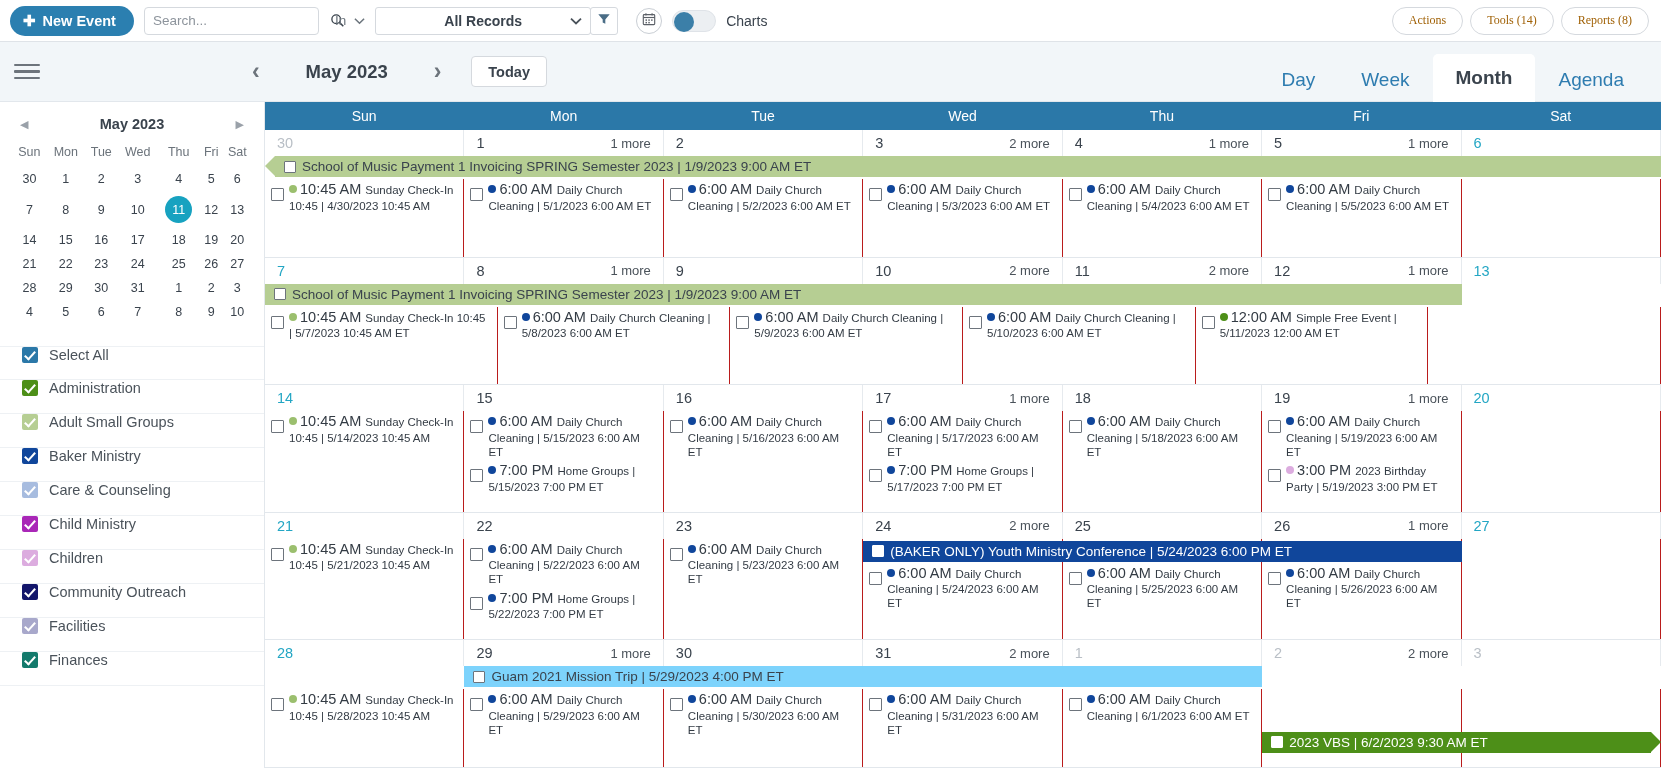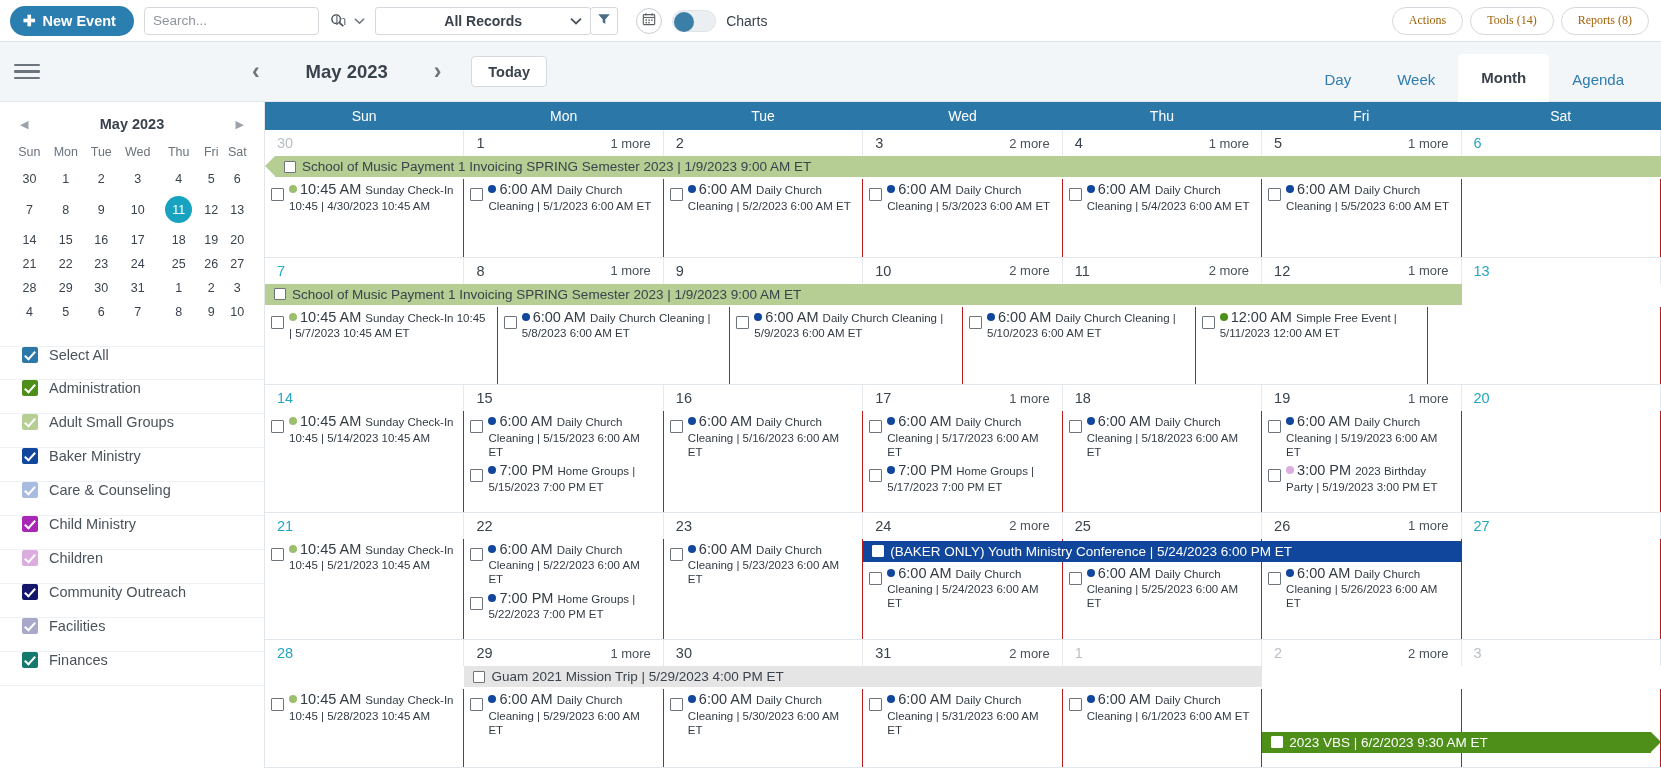--- a/index.html
+++ b/index.html
@@ -79,21 +79,21 @@
   .month-title{ font-size:18.5px; font-weight:700; color:#3a434d; width:146px; text-align:center;}
   .today-btn{
     margin-left:16px; height:31px; padding:0 16px; border:1px solid #d5d9de;
     border-radius:4px; background:#fff; font-size:14.5px; font-weight:700;
     color:#3a434d; display:flex; align-items:center; cursor:pointer;
     font-family:"Liberation Sans", sans-serif;
   }
   .view-tabs{ margin-left:auto; display:flex; align-items:flex-end; height:60px;}
   .vtab{
     padding:0 23px; height:44px; display:flex; align-items:center;
-    font-size:15px; color:#2e7cb0; cursor:pointer;
+    font-size:19px; color:#2e7cb0; cursor:pointer;
   }
   .vtab.active{
     background:#fff; color:#3a434d; font-weight:700;
     border-radius:5px 5px 0 0; height:48px;
   }
   
   .body-wrap{ display:flex; height:666px; }
   .sidebar{ width:265px; border-right:1px solid #e2e7ec; background:#fff; overflow:hidden;}
   
   .mini{ padding:10px 12px 6px 12px;}
@@ -730,21 +730,21 @@
             </div>
             <div class="daynum">
               <span class="mut">2</span>
               <span class="more">2 more</span>
             </div>
             <div class="daynum">
               <span class="mut">3</span>
             </div>
           </div>
           <div class="bars" style="height: 23px;">
-            <div class="spanbar" style="left: calc(14.2857% + 0px); width: calc(57.1429% + 0px); top: 0px; background: #e5e5e5; color: rgb(58, 67, 77);">
+            <div class="spanbar" style="left: calc(14.2857% + 0px); width: calc(57.1429% + 0px); top: 0px; background: #7dd3fc; color: rgb(58, 67, 77);">
               <span class="bcb"></span>
               <span>Guam 2021 Mission Trip | 5/29/2023 4:00 PM ET</span>
             </div>
           </div>
           <div class="evcols" style="position: relative;">
             <div class="evcol">
               <div class="ev">
                 <span class="ecb"></span>
                 <div class="etxt"><span class="dot" style="background: rgb(155, 191, 110);"></span><span class="time">10:45 AM </span><span class="ttl">Sunday Check-In 10:45 | 5/28/2023 10:45 AM</span></div>
               </div>

